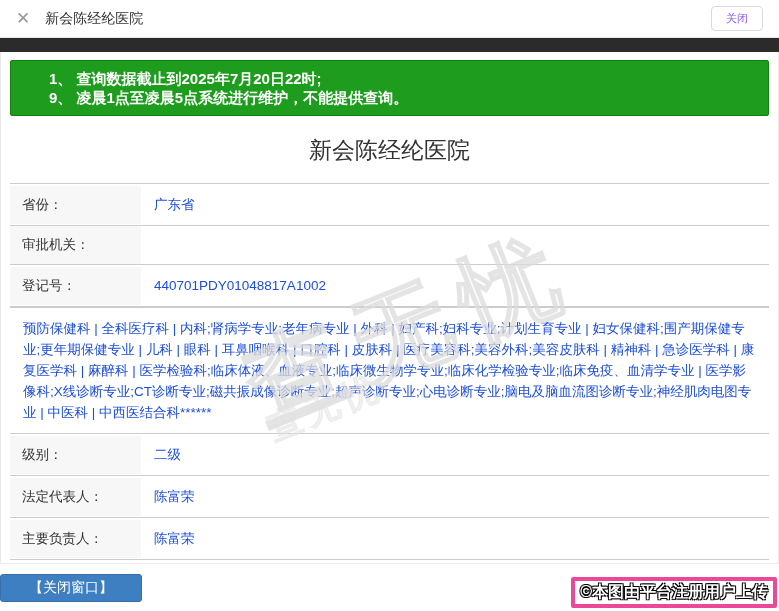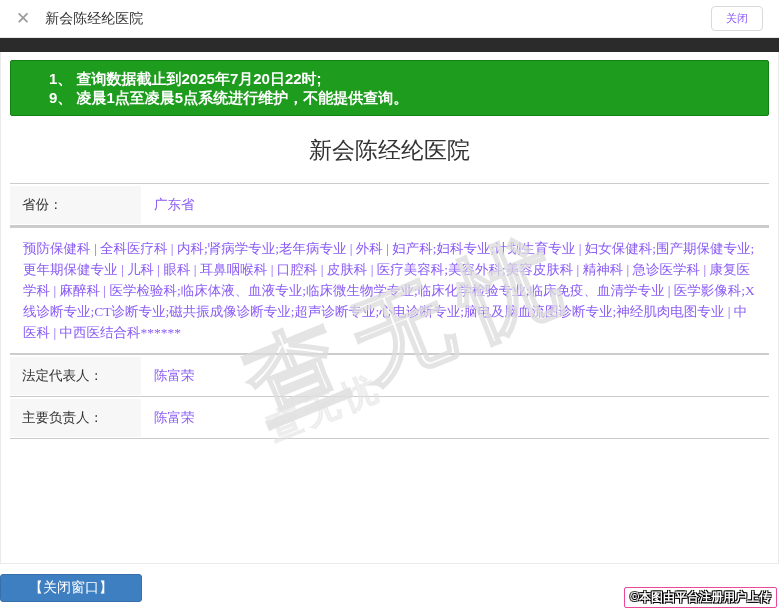--- a/index.html
+++ b/index.html
@@ -82,22 +82,21 @@
     flex: 0 0 131px;
     background: #f7f7f7;
     padding: 10px 12px;
     color: #333;
   }
   .row .value {
     flex: 1;
     padding: 10px 13px;
     line-height: 21px;
     word-break: break-all;
-    color: #8b5cf6;
-    font-family: Liberation Serif, serif;
+    color: #1d4ed8;
   }
   
   .footer {
     position: absolute;
     left: 0; right: 0; bottom: 0;
     height: 48px;
     border-top: 1px solid #ebebeb;
     background: #ffffff;
     display: flex;
     align-items: center;
@@ -110,25 +109,25 @@
     font-size: 14px;
     padding: 4px 28px;
     cursor: pointer;
     font-family: inherit;
   }
   .credit-badge {
     position: absolute;
     right: 2px;
     bottom: 3px;
     z-index: 20;
-    font-size: 12px;
+    font-size: 16px;
     font-weight: bold;
     color: #ffffff;
     text-shadow: -1px -1px 0 #000, 1px -1px 0 #000, -1px 1px 0 #000, 1px 1px 0 #000;
-    border: 1px solid #ec4899;
+    border: 4px solid #ec4899;
     border-radius: 2px;
     padding: 1px 5px;
     background: rgba(255,255,255,0.4);
   }
   
   .watermark { pointer-events: none; }
   .wm {
     position: absolute;
     color: transparent;
     -webkit-text-stroke: 2px #dcdcdc;
@@ -170,27 +169,34 @@
 </section>
 
 <h1 class="page-title">新会陈经纶医院</h1>
 
 <div class="info-table">
   <div class="row">
     <div class="label">省份：</div>
     <div class="value">广东省</div>
   </div>
   <div class="row">
+    <div class="label">审批机关：</div>
+  </div>
+  <div class="row">
+    <div class="label">登记号：</div>
+    <div class="value">440701PDY01048817A1002</div>
   </div>
   <div class="row">
   </div>
   <div class="row">
     <div class="value">预防保健科 | 全科医疗科 | 内科;肾病学专业;老年病专业 | 外科 | 妇产科;妇科专业;计划生育专业 | 妇女保健科;围产期保健专业;更年期保健专业 | 儿科 | 眼科 | 耳鼻咽喉科 | 口腔科 | 皮肤科 | 医疗美容科;美容外科;美容皮肤科 | 精神科 | 急诊医学科 | 康复医学科 | 麻醉科 | 医学检验科;临床体液、血液专业;临床微生物学专业;临床化学检验专业;临床免疫、血清学专业 | 医学影像科;X线诊断专业;CT诊断专业;磁共振成像诊断专业;超声诊断专业;心电诊断专业;脑电及脑血流图诊断专业;神经肌肉电图专业 | 中医科 | 中西医结合科******</div>
   </div>
   <div class="row">
+    <div class="label">级别：</div>
+    <div class="value">二级</div>
   </div>
   <div class="row">
     <div class="label">法定代表人：</div>
     <div class="value">陈富荣</div>
   </div>
   <div class="row">
     <div class="label">主要负责人：</div>
     <div class="value">陈富荣</div>
   </div>
 

